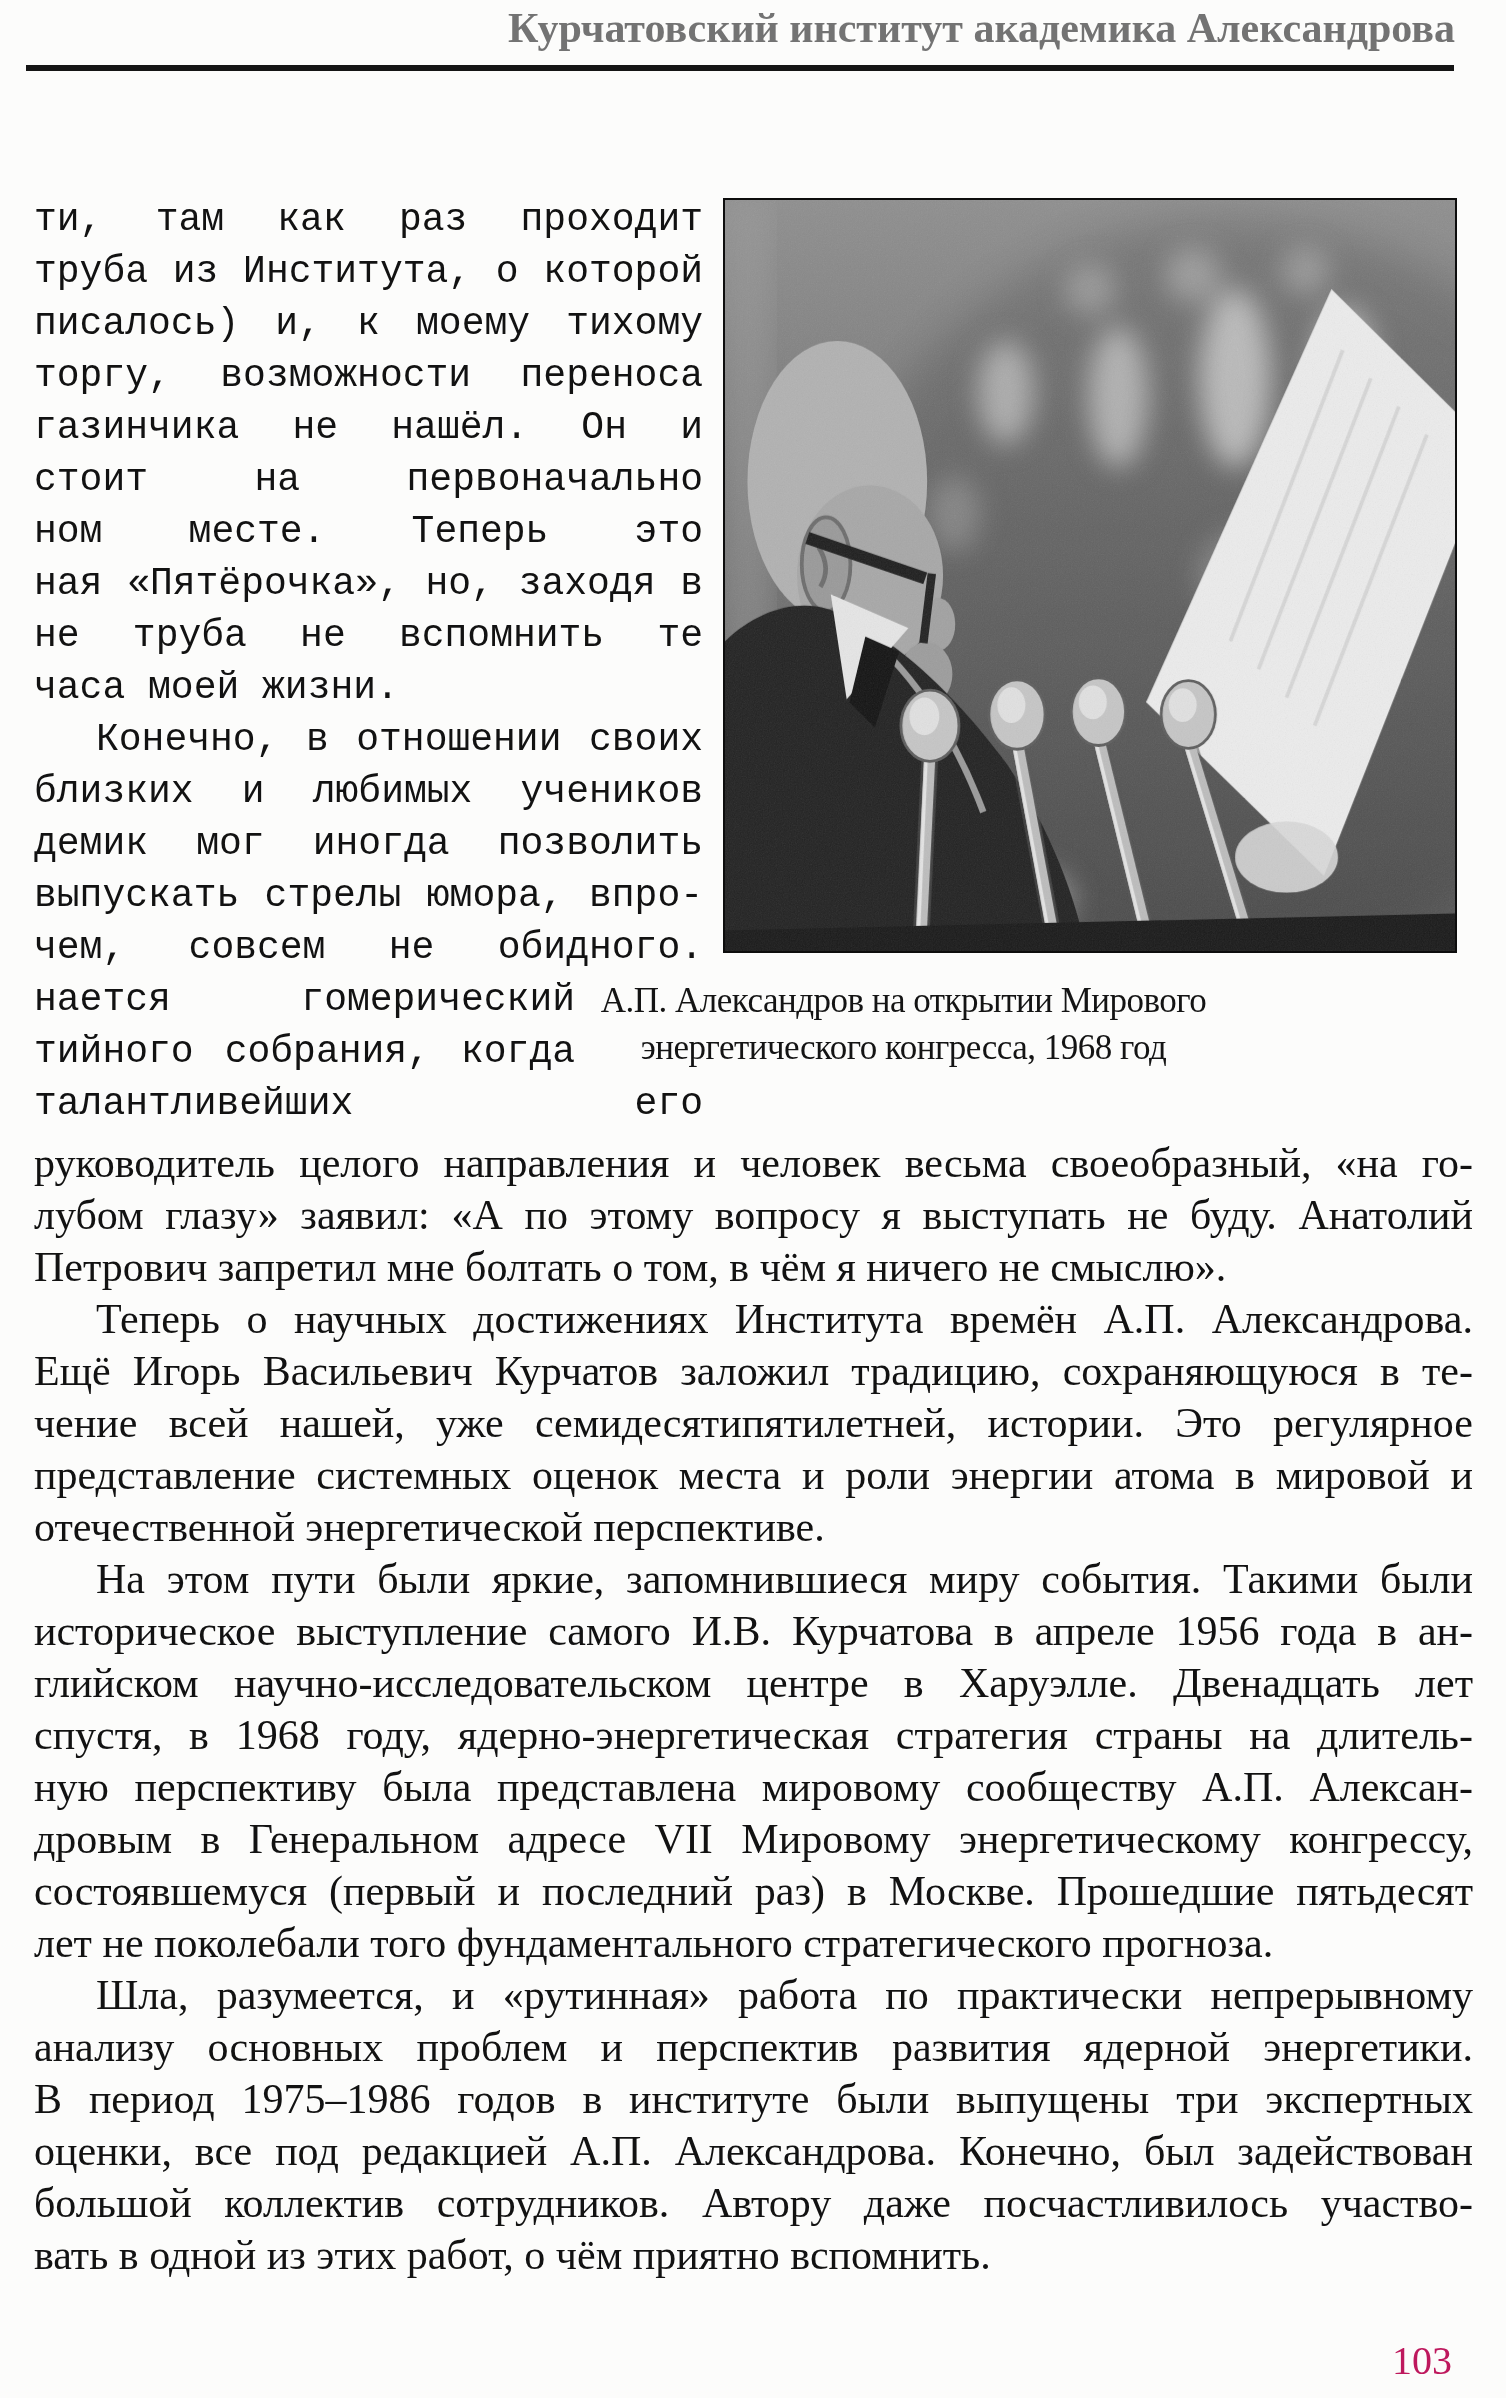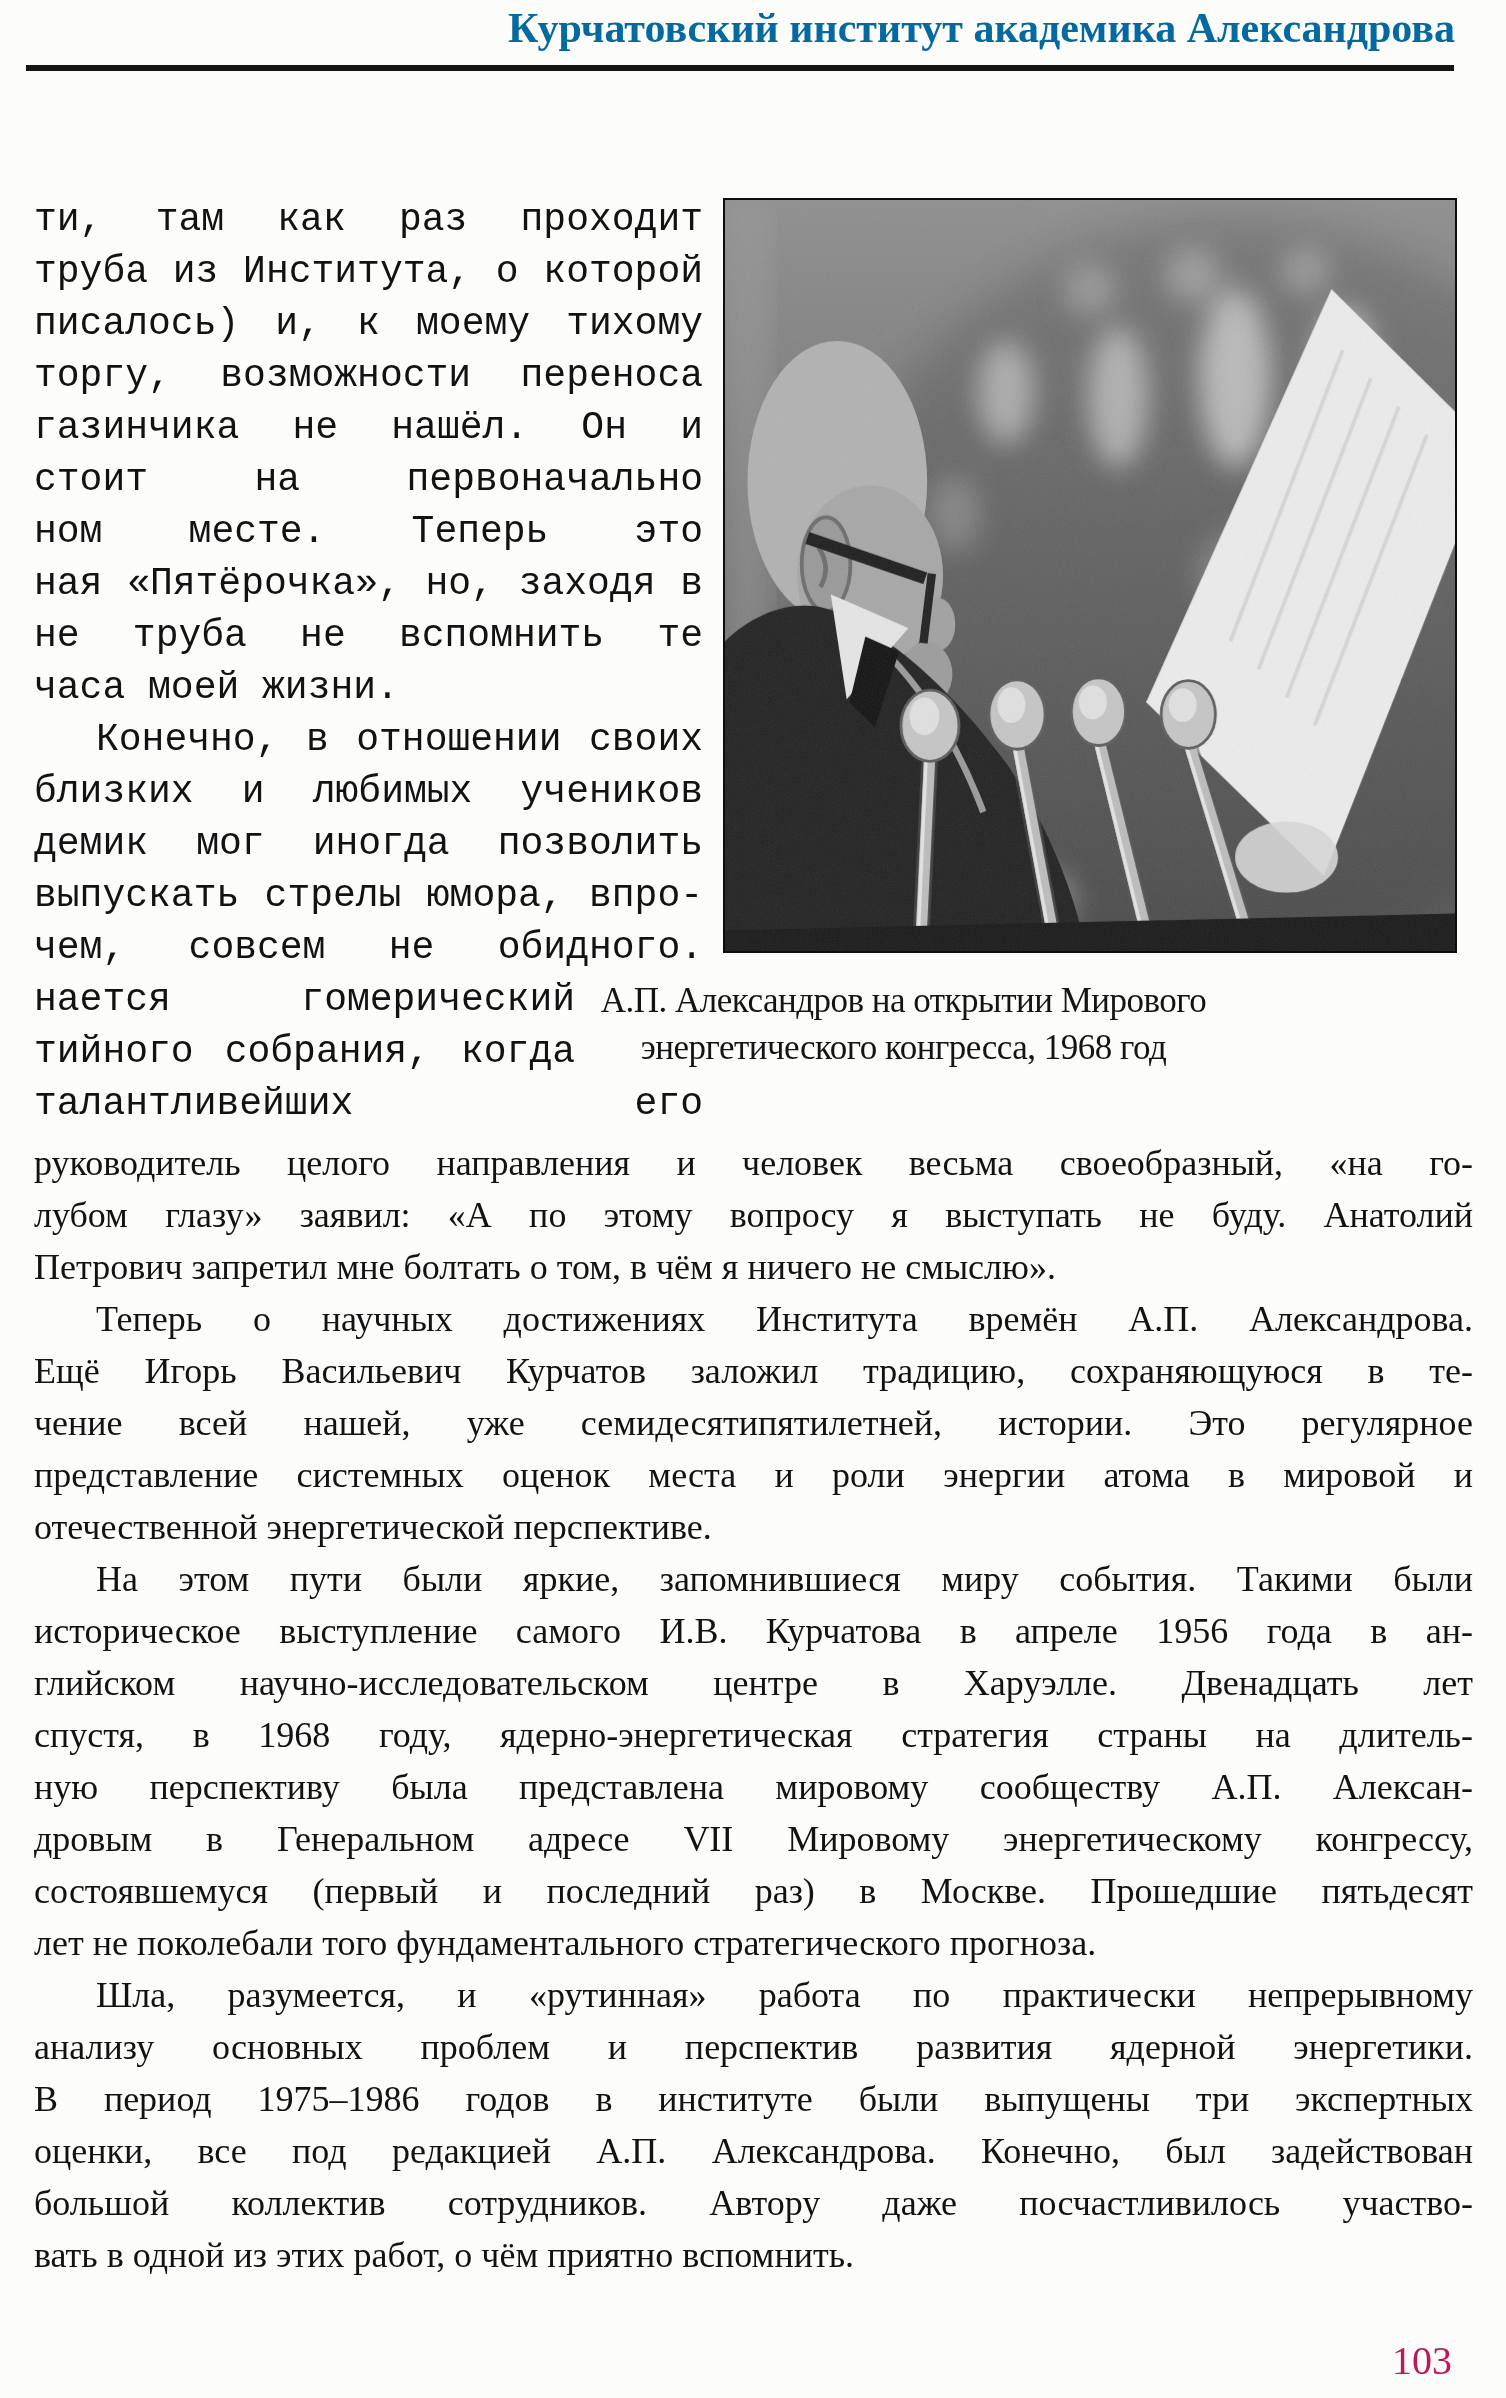--- a/index.html
+++ b/index.html
@@ -5,21 +5,21 @@
   html,body{margin:0;padding:0;}
   body{
     width:1507px;height:2398px;position:relative;
     background:#fcfcfb;color:#121212;
     font-family:"Liberation Serif","DejaVu Serif",serif;
     overflow:hidden;
   }
   .header-title{
     position:absolute;top:3.8px;right:52px;
     font-size:42px;font-weight:bold;letter-spacing:0;
-    white-space:nowrap;color:#0369a1;
+    white-space:nowrap;color:#737373;
   }
   .header-rule{
     position:absolute;left:26px;top:65px;width:1428px;height:5.6px;
     background:#151515;
   }
   .photo-frame{
     position:absolute;left:723px;top:198px;width:734px;height:755px;
     margin:0;border:2.8px solid #0d0d0d;box-sizing:border-box;
     background:#777;overflow:hidden;
   }
@@ -28,21 +28,21 @@
     position:absolute;left:282px;top:977px;width:1243px;
     text-align:center;font-size:35px;line-height:47px;
     letter-spacing:-0.5px;color:#141414;
   }
   .leftcol{
     position:absolute;left:34px;top:194px;width:669px;
     font-size:38px;line-height:52px;
   }
   .fullcol{
     position:absolute;left:34px;top:1137px;width:1439px;
-    font-size:36px;line-height:52px;
+    font-size:42px;line-height:52px;
   }
   .line{
     text-align:justify;text-align-last:justify;
     overflow:hidden;white-space:nowrap;
   }
   .leftcol .line{height:52px;white-space:normal;font-family:Liberation Mono, monospace;}
   .fullcol .line{height:52px;white-space:normal;}
   .line.pend{text-align-last:left;}
   .line.narrow{width:541px;}
   .line.indent{text-indent:62px;}

